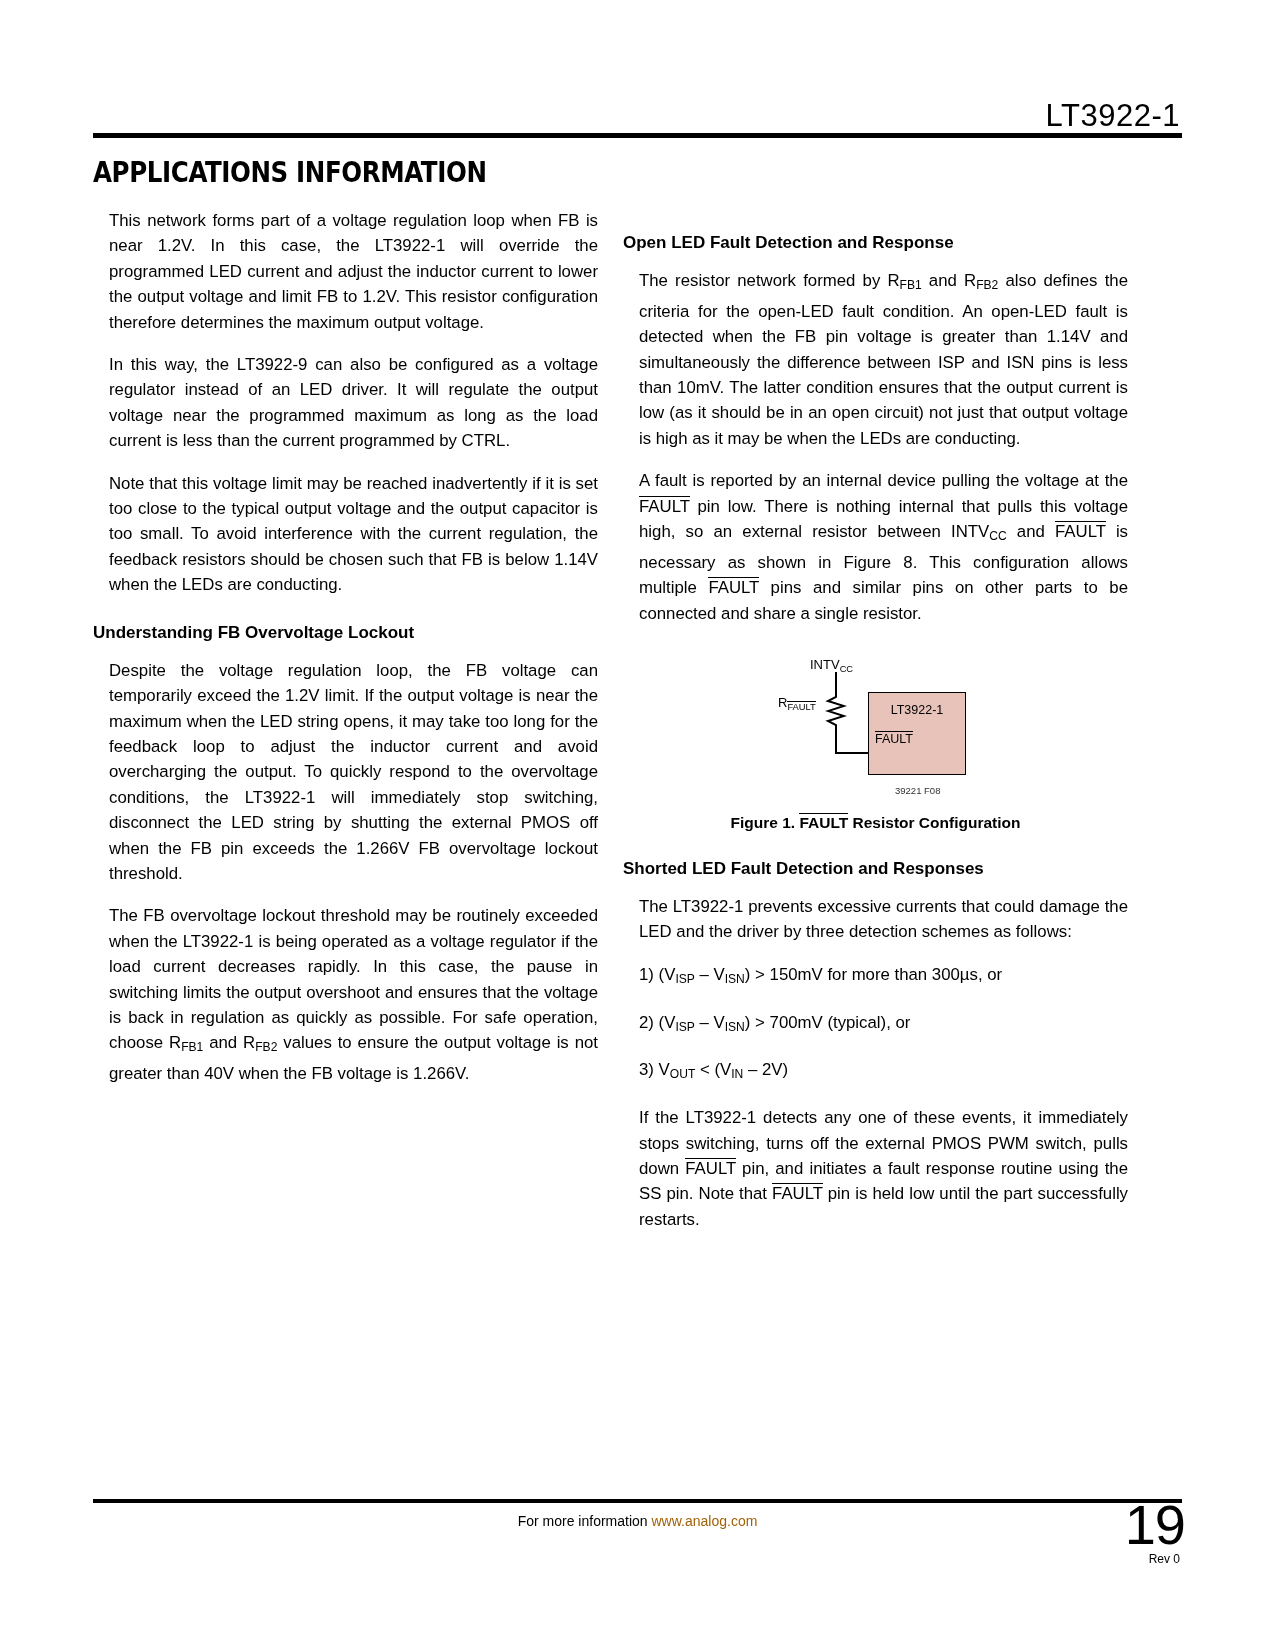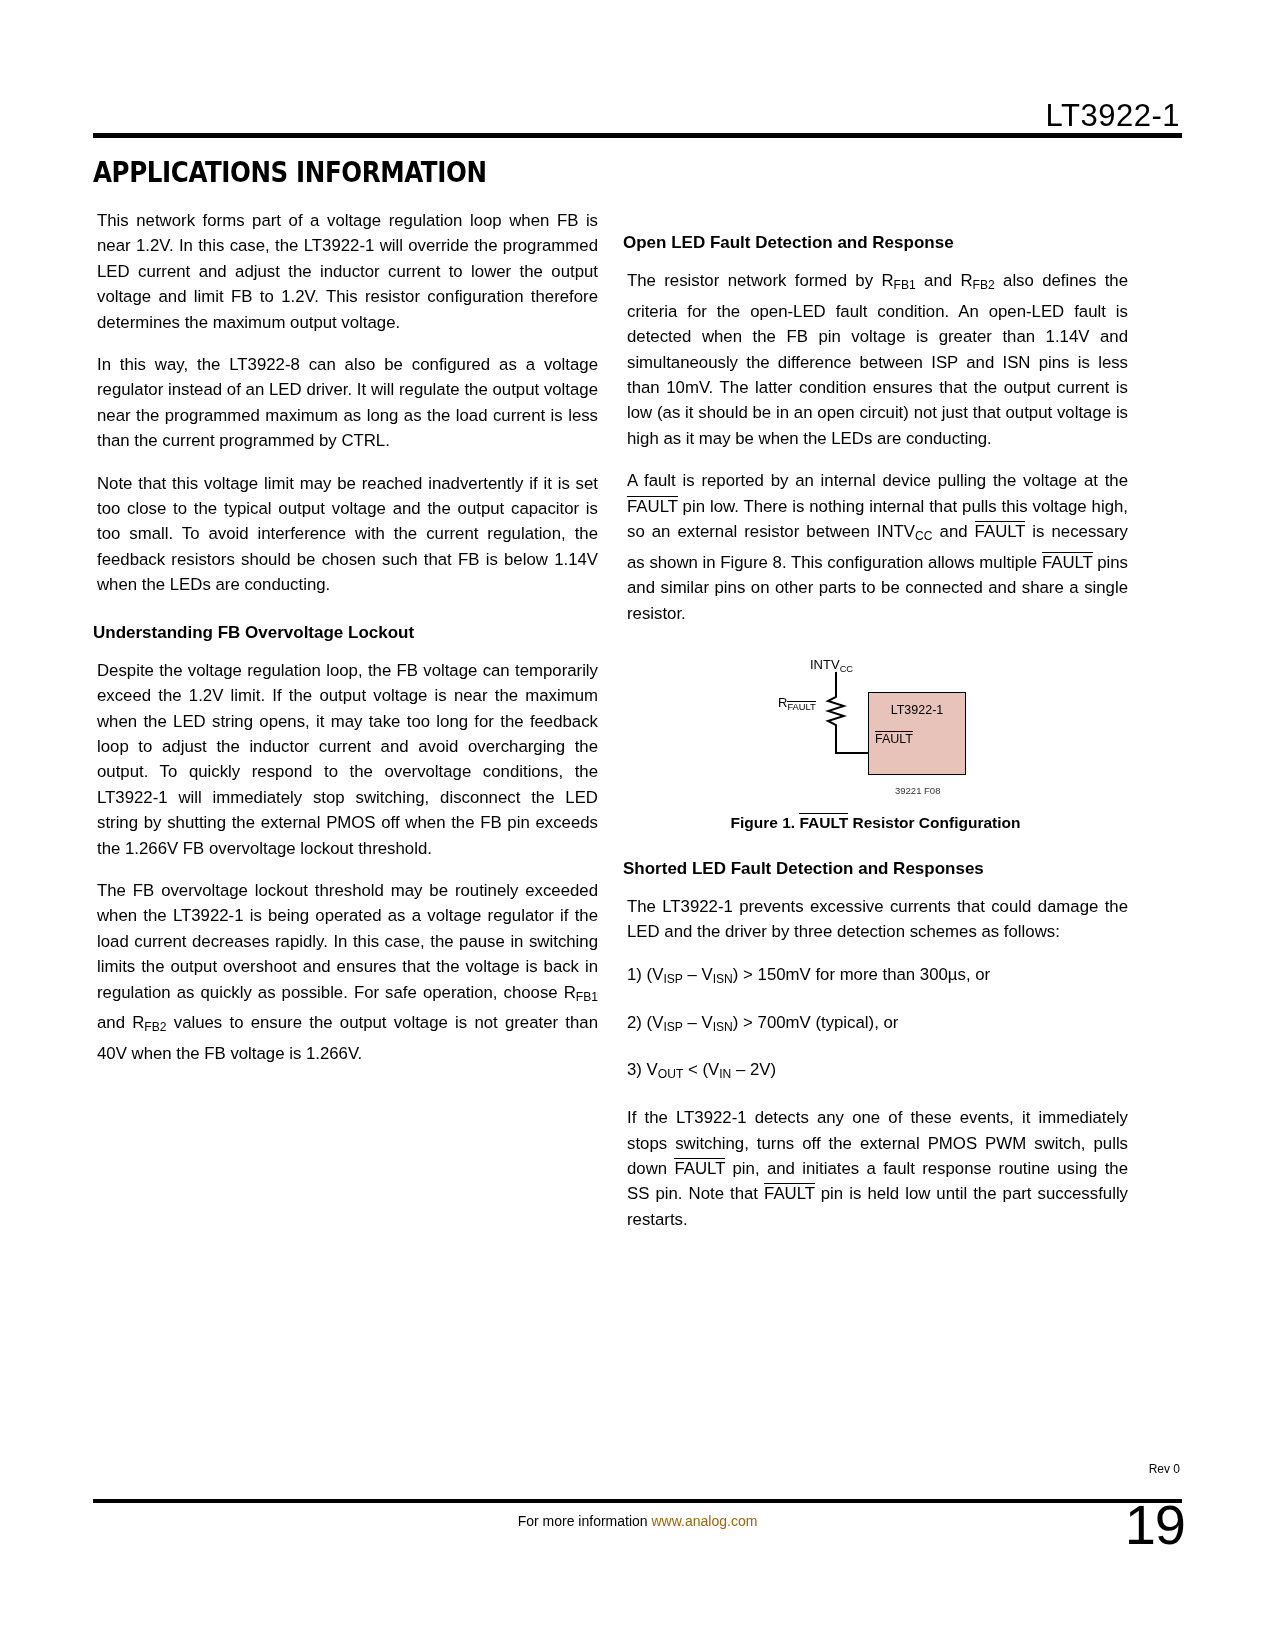--- a/index.html
+++ b/index.html
@@ -59,21 +59,21 @@
     position: absolute;
     top: 208px;
     width: 505px;
     font-size: 16.8px;
     line-height: 25.4px;
   }
   .col-left { left: 93px; }
   .col-right { left: 623px; }
 
   .col p {
-    margin: 0 0 17px 4px;
+    margin: 0 0 17px 16px;
     text-align: justify;
   }
   .col p.last { margin-bottom: 0; }
 
   h3.sub {
     font-size: 17px;
     font-weight: bold;
     margin: 24px 0 14px 0;
     text-align: left;
     line-height: 22px;
@@ -156,21 +156,21 @@
     top: 158px;
     text-align: center;
     font-size: 15.5px;
     font-weight: bold;
   }
 
   
   .rev {
     position: absolute;
     right: 95px;
-    top: 1462px;
+    top: 1552px;
     font-size: 12px;
   }
   .footer-rule {
     position: absolute;
     top: 1499px;
     left: 93px;
     right: 93px;
     height: 4px;
     background: #000000;
   }
@@ -198,21 +198,21 @@
 <body>
 
 <div class="page">
 
   <div class="part-number">LT3922-1</div>
   <div class="header-rule"></div>
   <div class="section-title">APPLICATIONS INFORMATION</div>
 
   <div class="col col-left">
     <p>This network forms part of a voltage regulation loop when FB is near 1.2V. In this case, the LT3922-1 will override the programmed LED current and adjust the inductor current to lower the output voltage and limit FB to 1.2V. This resistor configuration therefore determines the maximum output voltage.</p>
-    <p>In this way, the LT3922-8 can also be configured as a voltage regulator instead of an LED driver. It will regulate the output voltage near the programmed maximum as long as the load current is less than the current programmed by CTRL.</p>
+    <p>In this way, the LT3922-9 can also be configured as a voltage regulator instead of an LED driver. It will regulate the output voltage near the programmed maximum as long as the load current is less than the current programmed by CTRL.</p>
     <p>Note that this voltage limit may be reached inadvertently if it is set too close to the typical output voltage and the output capacitor is too small. To avoid interference with the current regulation, the feedback resistors should be chosen such that FB is below 1.14V when the LEDs are conducting.</p>
 
     <h3 class="sub">Understanding FB Overvoltage Lockout</h3>
 
     <p>Despite the voltage regulation loop, the FB voltage can temporarily exceed the 1.2V limit. If the output voltage is near the maximum when the LED string opens, it may take too long for the feedback loop to adjust the inductor current and avoid overcharging the output. To quickly respond to the overvoltage conditions, the LT3922-1 will immediately stop switching, disconnect the LED string by shutting the external PMOS off when the FB pin exceeds the 1.266V FB overvoltage lockout threshold.</p>
 
     <p class="last"><span>The FB overvoltage lockout threshold may be routinely exceeded when the LT3922-1 is being operated as a voltage regulator if the load current decreases rapidly. In this case, the pause in switching limits the output overshoot and ensures that the voltage is back in regulation as quickly as possible. For safe operation, choose R</span><sub>FB1</sub><span> and R</span><sub>FB2</sub><span> values to ensure the output voltage is not greater than 40V when the FB voltage is 1.266V.</span></p>
   </div>
 
   <div class="col col-right">

